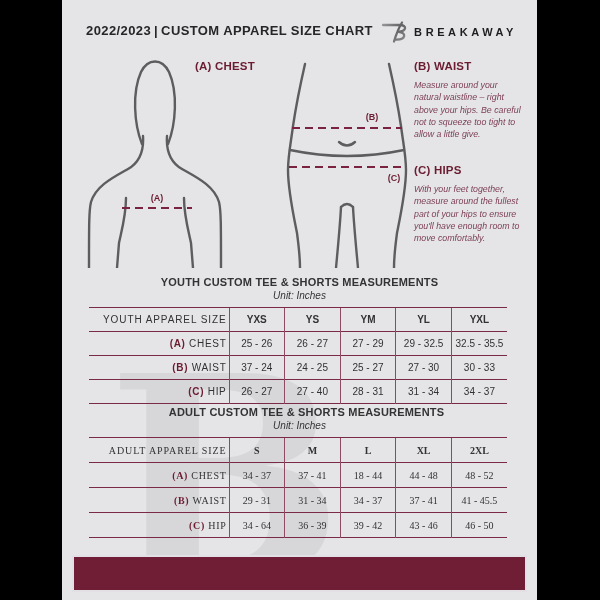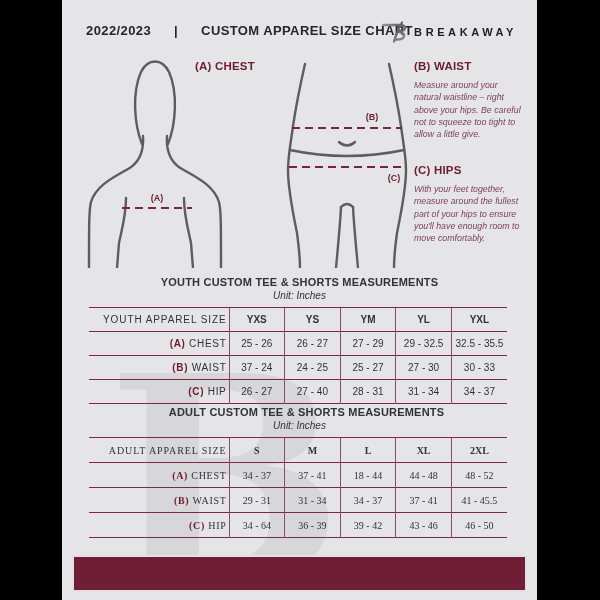--- a/index.html
+++ b/index.html
@@ -8,21 +8,21 @@
     position:relative; overflow:hidden;
     font-family:"Liberation Sans", sans-serif;
   }
   .page {
     position:absolute; left:62px; top:0; width:475px; height:600px;
     background:#e5e5e7; overflow:hidden;
   }
   
   .hdr { position:absolute; left:0; top:18px; width:100%; height:30px; }
   .hdr-title {
-    position:absolute; left:24px; top:5px; display:flex; gap:23px; align-items:baseline;
+    position:absolute; left:24px; top:5px; display:flex; gap:3px; align-items:baseline;
     font-weight:bold; font-size:13px; color:#262628; letter-spacing:0.4px; white-space:nowrap;
   }
   .brand { position:absolute; right:20px; top:1px; display:flex; align-items:center; gap:7px; }
   .brand-name { font-size:11px; font-weight:bold; letter-spacing:3.6px; color:#1e1e20; }
   
   .meas-head { position:absolute; font-size:11.5px; font-weight:bold; color:#6b1c31; letter-spacing:0.2px; z-index:2; }
   .meas-text { position:absolute; font-size:8.8px; font-style:italic; color:#7d4056; line-height:1.4; z-index:2; }
   
   .fig { position:absolute; z-index:1; }
   .fig path { fill:none; stroke:#5d5d5f; stroke-width:2.4; stroke-linecap:round; }

